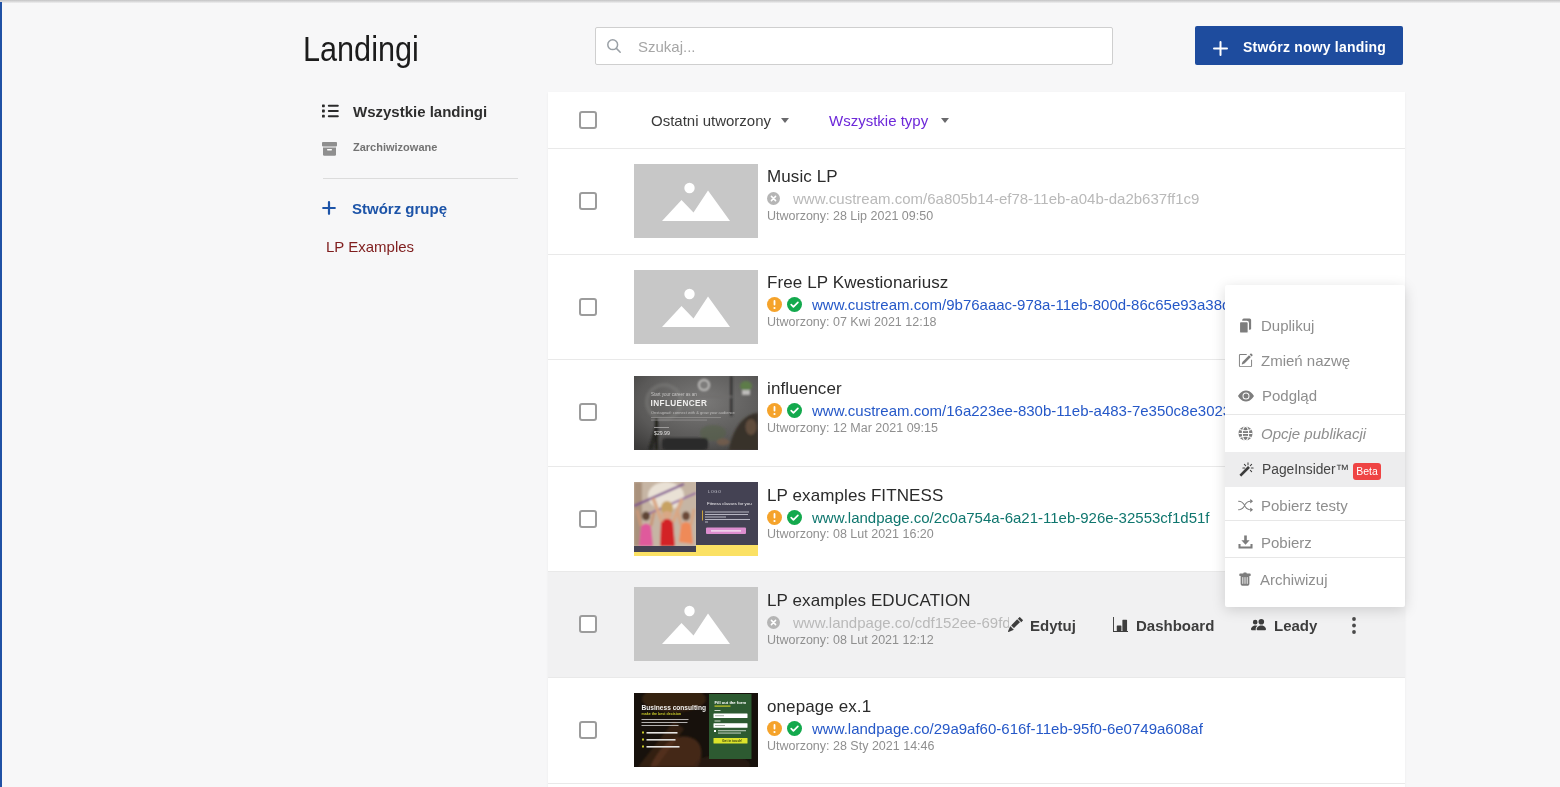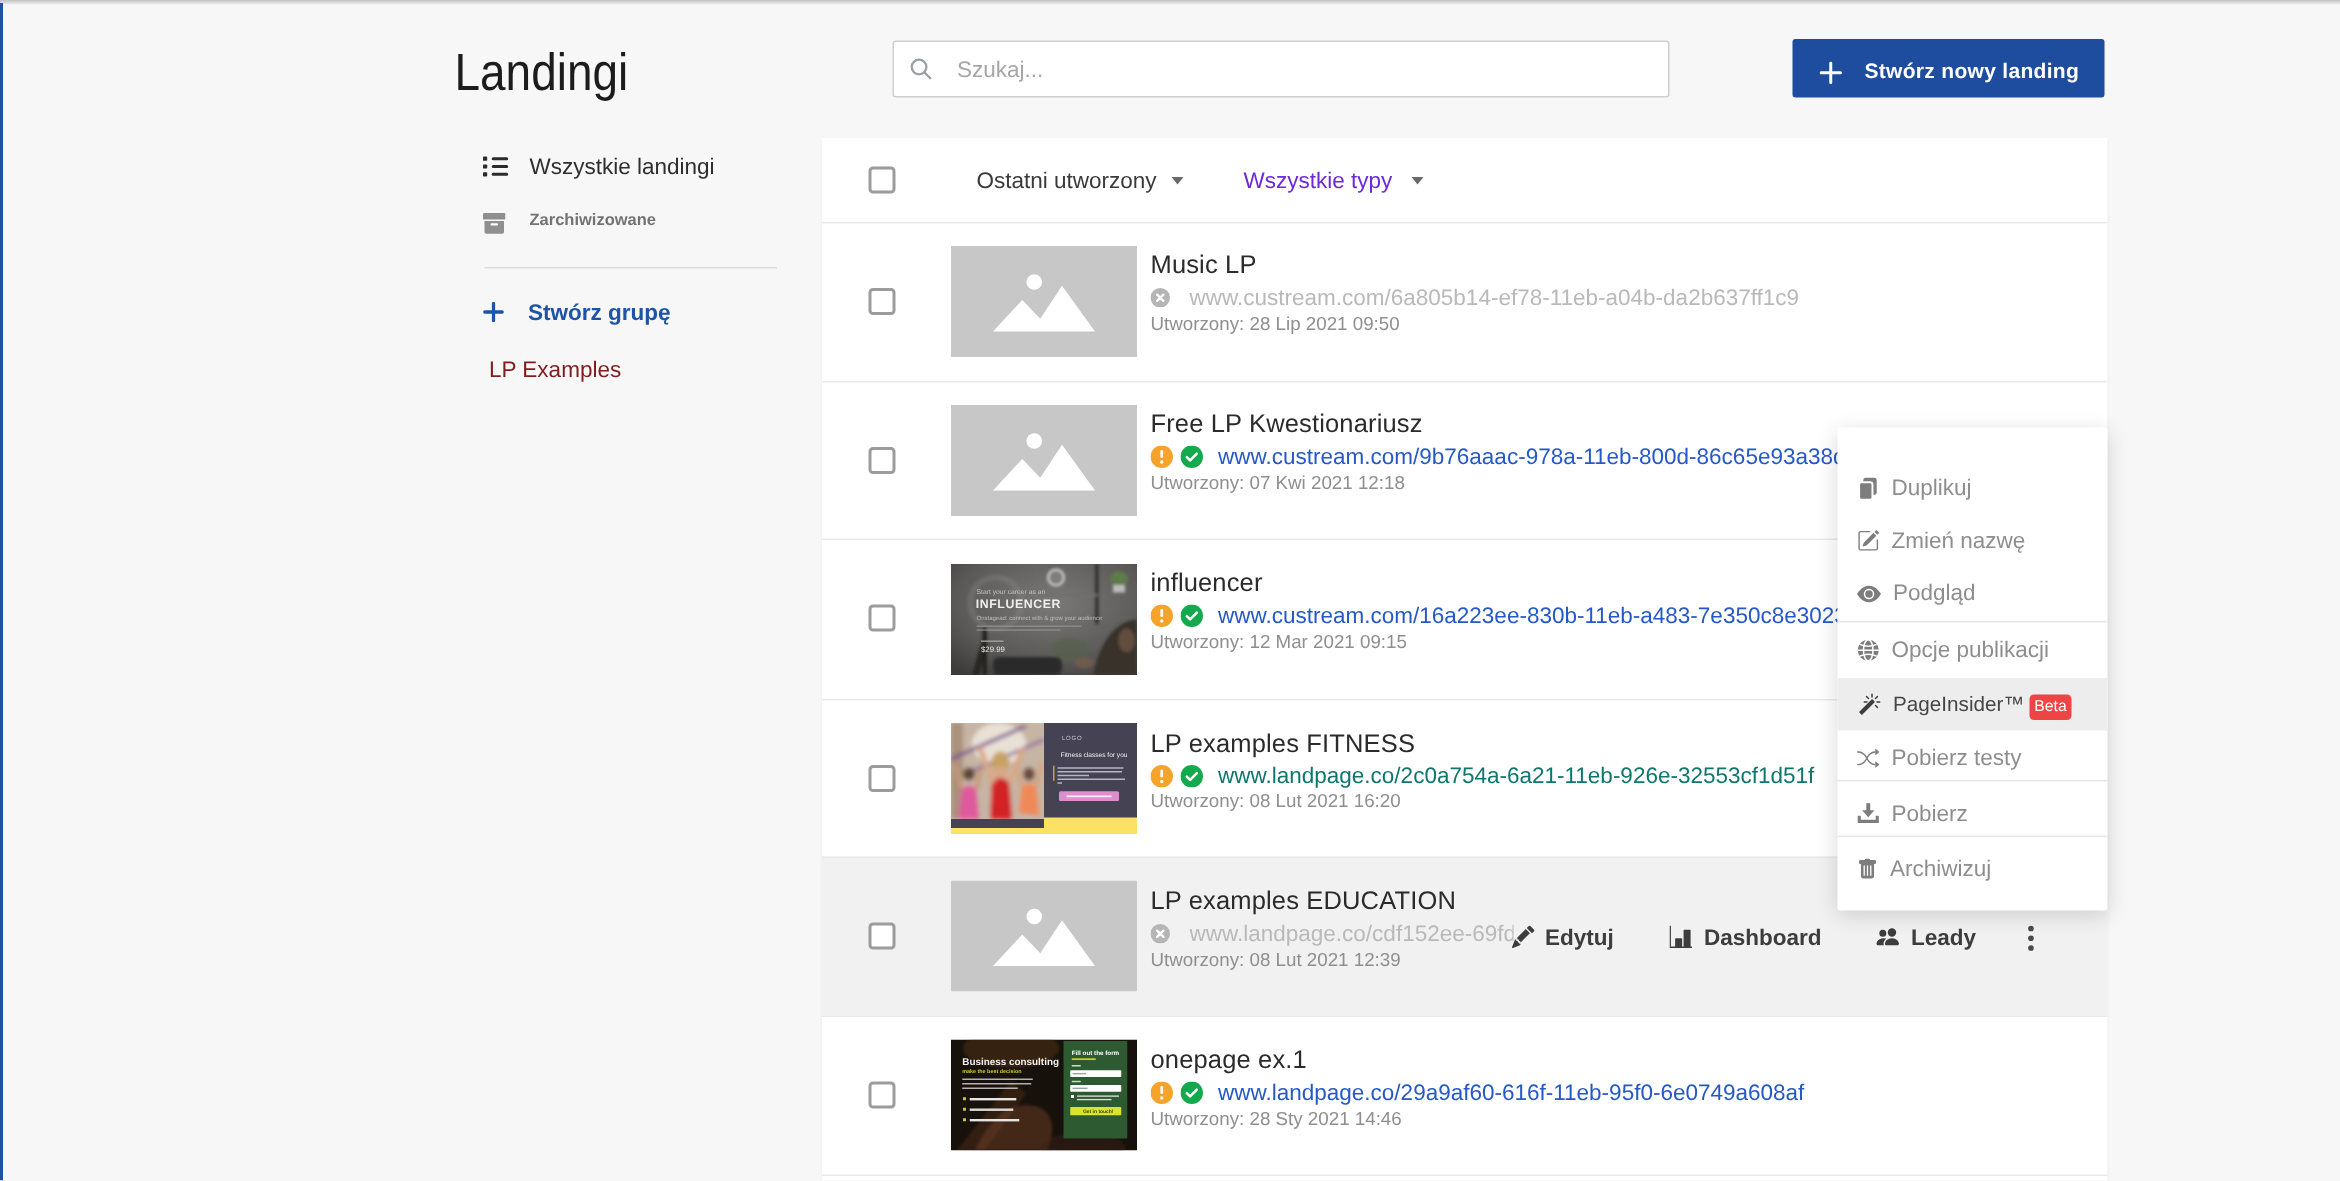--- a/index.html
+++ b/index.html
@@ -28,21 +28,21 @@
 <svg class="abs" style="left:322px;top:104px;" width="17" height="14" viewBox="0 0 17 14">
     <g fill="#2b2b2b">
       <rect x="0" y="0.4" width="2.8" height="2.8" rx="0.6"></rect>
       <rect x="0" y="5.6" width="2.8" height="2.8" rx="0.6"></rect>
       <rect x="0" y="10.8" width="2.8" height="2.8" rx="0.6"></rect>
       <rect x="5.8" y="0.8" width="11" height="2" rx="1"></rect>
       <rect x="5.8" y="6" width="11" height="2" rx="1"></rect>
       <rect x="5.8" y="11.2" width="11" height="2" rx="1"></rect>
     </g>
   </svg>
-<div class="abs" style="left:353px;top:103px;font-size:15px;font-weight:normal;color:#2e2e2e;">Wszystkie landingi</div>
+<div class="abs" style="left:353px;top:103px;font-size:15px;font-weight:bold;color:#2e2e2e;">Wszystkie landingi</div>
 <svg class="abs" style="left:322px;top:142px;" width="15" height="14" viewBox="0 0 15 14">
     <g fill="#8f8f8f">
       <rect x="0" y="0" width="15" height="4.4" rx="0.8"></rect>
       <path d="M1 5.4h13v7.1a1.3 1.3 0 0 1-1.3 1.3H2.3A1.3 1.3 0 0 1 1 12.5z"></path>
     </g>
     <rect x="5" y="6.9" width="5" height="1.5" rx="0.7" fill="#fff"></rect>
   </svg>
 <div class="abs" style="left:353px;top:141px;font-size:11px;font-weight:bold;color:#737373;">Zarchiwizowane</div>
 <div class="abs" style="left:323px;top:178px;width:195px;height:1px;background:#dcdcdc;"></div>
 <svg class="abs" style="left:322px;top:201px;" width="14" height="14" viewBox="0 0 14 14">
@@ -241,21 +241,21 @@
     <polygon points="28,57 47.5,36 59.5,48.5 74,26.5 96,57" fill="#fff"></polygon>
   </svg>
 <div class="title" style="top:591px;">LP examples EDUCATION</div>
 <div class="urlline" style="top:614px;">
   <svg width="13" height="13" viewBox="0 0 13 13" style="margin-right:13px;">
       <circle cx="6.5" cy="6.5" r="6.5" fill="#b5b5b5"></circle>
       <path d="M4.4 4.4l4.2 4.2M8.6 4.4l-4.2 4.2" stroke="#fff" stroke-width="1.5" stroke-linecap="round"></path>
     </svg>
   <span class="urltxt" style="color:#b9b9b9;display:inline-block;width:216px;overflow:hidden;">www.landpage.co/cdf152ee-69fd-11</span>
 </div>
-<div class="created" style="top:633px;">Utworzony: 08 Lut 2021 12:39</div>
+<div class="created" style="top:633px;">Utworzony: 08 Lut 2021 12:12</div>
 
 <div class="cb" style="left:579px;top:721px;"></div>
 <svg class="abs" style="left:634px;top:693px;" width="124" height="74" viewBox="0 0 124 74">
     <defs>
       <filter id="ob1" x="-10%" y="-10%" width="120%" height="120%">
         <feGaussianBlur stdDeviation="1.2"></feGaussianBlur>
       </filter>
       <clipPath id="ocl">
         <rect width="124" height="74"></rect>
       </clipPath>
@@ -349,21 +349,21 @@
       </svg>
     <span class="mtxt">Zmień nazwę</span>
   </div>
   <div class="mitem" style="left:13px;top:93px;height:35px;">
     <svg width="16" height="16" viewBox="0 0 16 16" fill="#7d7d7d">
         <path d="M10.5 8a2.5 2.5 0 1 1-5 0 2.5 2.5 0 0 1 5 0z"></path>
         <path d="M0 8s3-5.5 8-5.5S16 8 16 8s-3 5.5-8 5.5S0 8 0 8zm8 3.5a3.5 3.5 0 1 0 0-7 3.5 3.5 0 0 0 0 7z"></path>
       </svg>
     <span class="mtxt">Podgląd</span>
   </div>
-  <div class="mitem" style="left:13px;top:131px;height:35px;">
+  <div class="mitem" style="left:13px;top:131px;height:35px;font-style:italic;">
     <svg width="15" height="15" viewBox="0 0 16 16">
         <circle cx="8" cy="8" r="7.5" fill="#7d7d7d"></circle>
         <g fill="none" stroke="#fff" stroke-width="1.1">
           <ellipse cx="8" cy="8" rx="3.4" ry="7.5"></ellipse>
           <line x1="0.5" y1="8" x2="15.5" y2="8"></line>
           <path d="M2 3.8 Q8 6.5 14 3.8 M2 12.2 Q8 9.5 14 12.2"></path>
         </g>
       </svg>
     <span class="mtxt">Opcje publikacji</span>
   </div>

